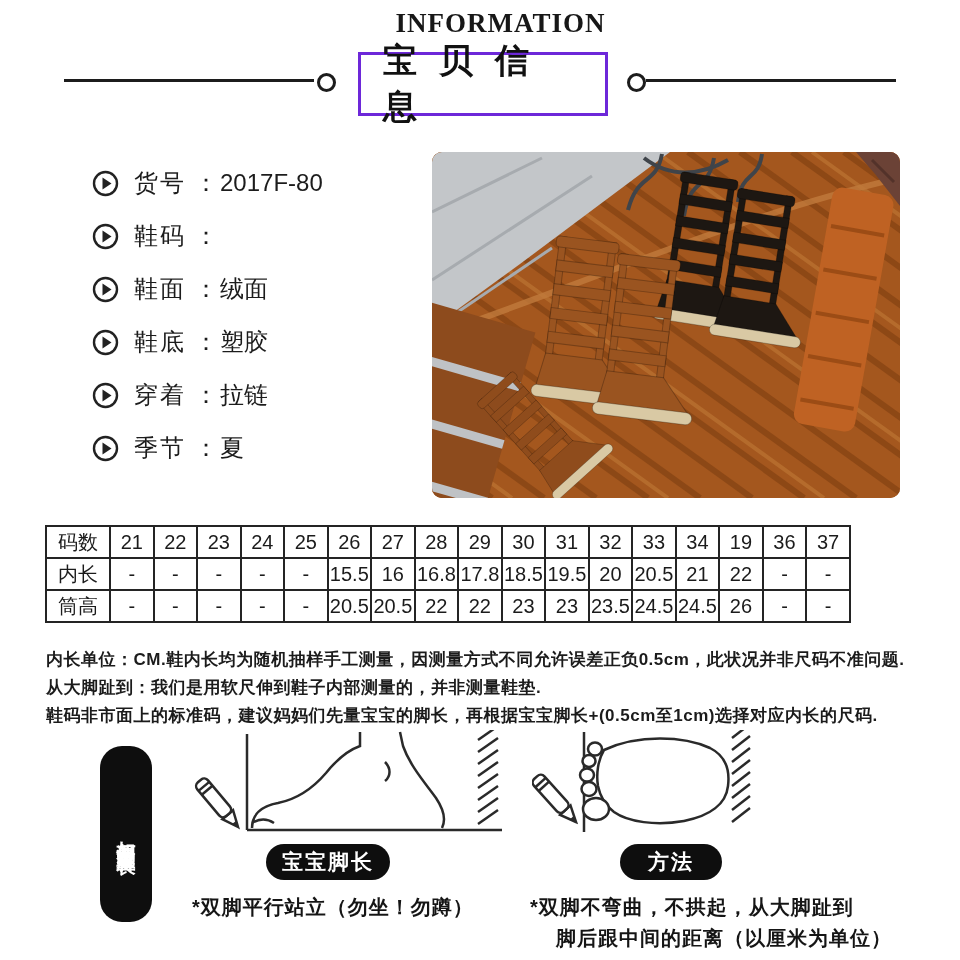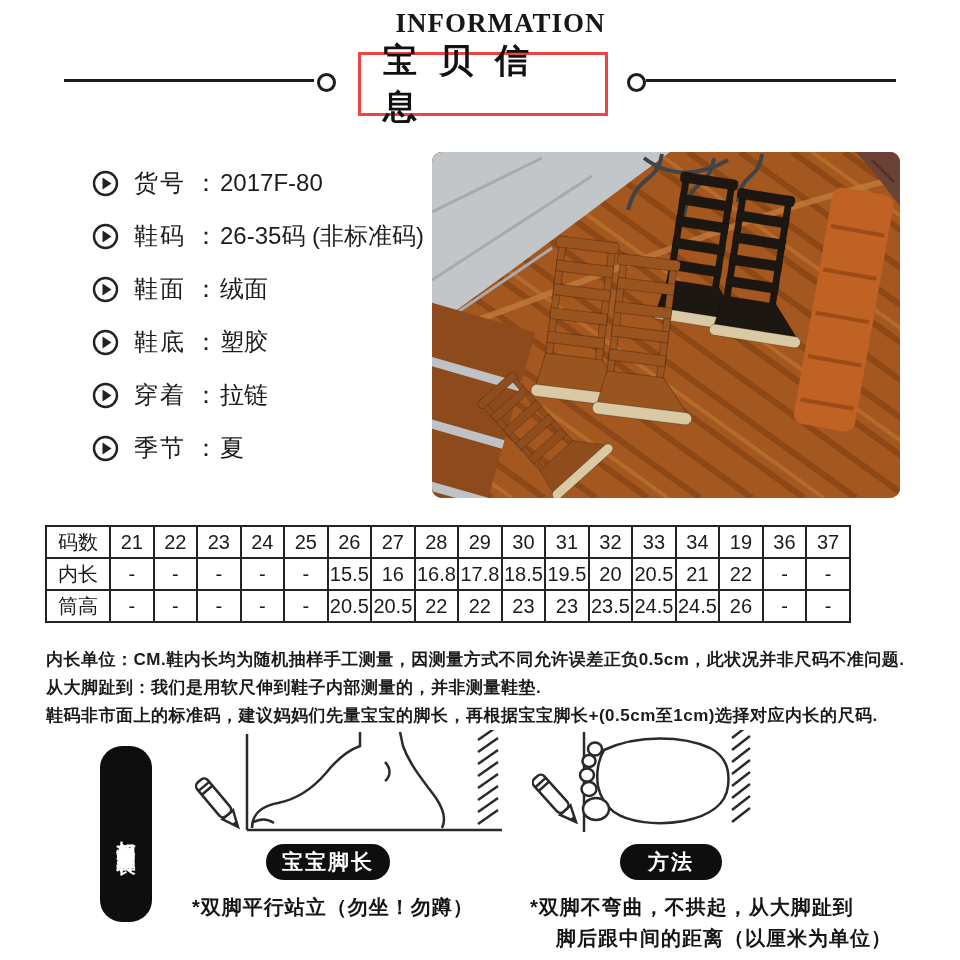--- a/index.html
+++ b/index.html
@@ -8,21 +8,21 @@
 
   
   .info-en{position:absolute;top:8px;left:0;right:0;text-align:center;
            font-family:"Liberation Serif",serif;font-weight:bold;font-size:27px;letter-spacing:1px;color:#171717;padding-left:41px;}
   .deco-line{position:absolute;top:79px;height:3px;background:#1c1c1c;}
   .deco-line.left{left:64px;width:250px;}
   .deco-line.right{left:646px;width:250px;}
   .deco-circle{position:absolute;top:73px;width:13px;height:13px;border:3px solid #1c1c1c;border-radius:50%;background:#fff;}
   .deco-circle.left{left:317px;}
   .deco-circle.right{left:627px;}
-  .title-box{position:absolute;left:358px;top:52px;width:244px;height:58px;border:3px solid #ef4444;
+  .title-box{position:absolute;left:358px;top:52px;width:244px;height:58px;border:3px solid #6d28d9;
              display:flex;align-items:center;justify-content:center;}
   .title-cn{font-family:"Liberation Serif",serif;font-weight:bold;font-size:34px;letter-spacing:22px;padding-left:22px;color:#111;}
 
   
   .spec-list{position:absolute;left:92px;top:168px;display:flex;flex-direction:column;gap:23px;text-align:center;}
   .spec-row{display:flex;align-items:center;height:30px;}
   .spec-icon{width:27px;height:27px;flex:0 0 27px;margin-right:15px;}
   .spec-label{font-size:24px;letter-spacing:2px;font-weight:500;}
   .spec-sep{font-size:24px;margin:0 2px 0 8px;}
   .spec-value{font-size:24px;font-weight:500;}
@@ -80,21 +80,20 @@
       <span class="spec-sep">：</span>
       <span class="spec-value">2017F-80</span>
     </div>
     <div class="spec-row">
       <svg class="spec-icon" viewBox="0 0 27 27">
         <circle cx="13.5" cy="13.5" r="11.5" fill="none" stroke="#222" stroke-width="2.4"></circle>
         <path d="M10.5 7.5 L19.5 13.5 L10.5 19.5 Z" fill="#222"></path>
       </svg>
       <span class="spec-label">鞋码</span>
       <span class="spec-sep">：</span>
-      <span class="spec-value">26-35码 (非标准码)</span>
     </div>
     <div class="spec-row">
       <svg class="spec-icon" viewBox="0 0 27 27">
         <circle cx="13.5" cy="13.5" r="11.5" fill="none" stroke="#222" stroke-width="2.4"></circle>
         <path d="M10.5 7.5 L19.5 13.5 L10.5 19.5 Z" fill="#222"></path>
       </svg>
       <span class="spec-label">鞋面</span>
       <span class="spec-sep">：</span>
       <span class="spec-value">绒面</span>
     </div>

